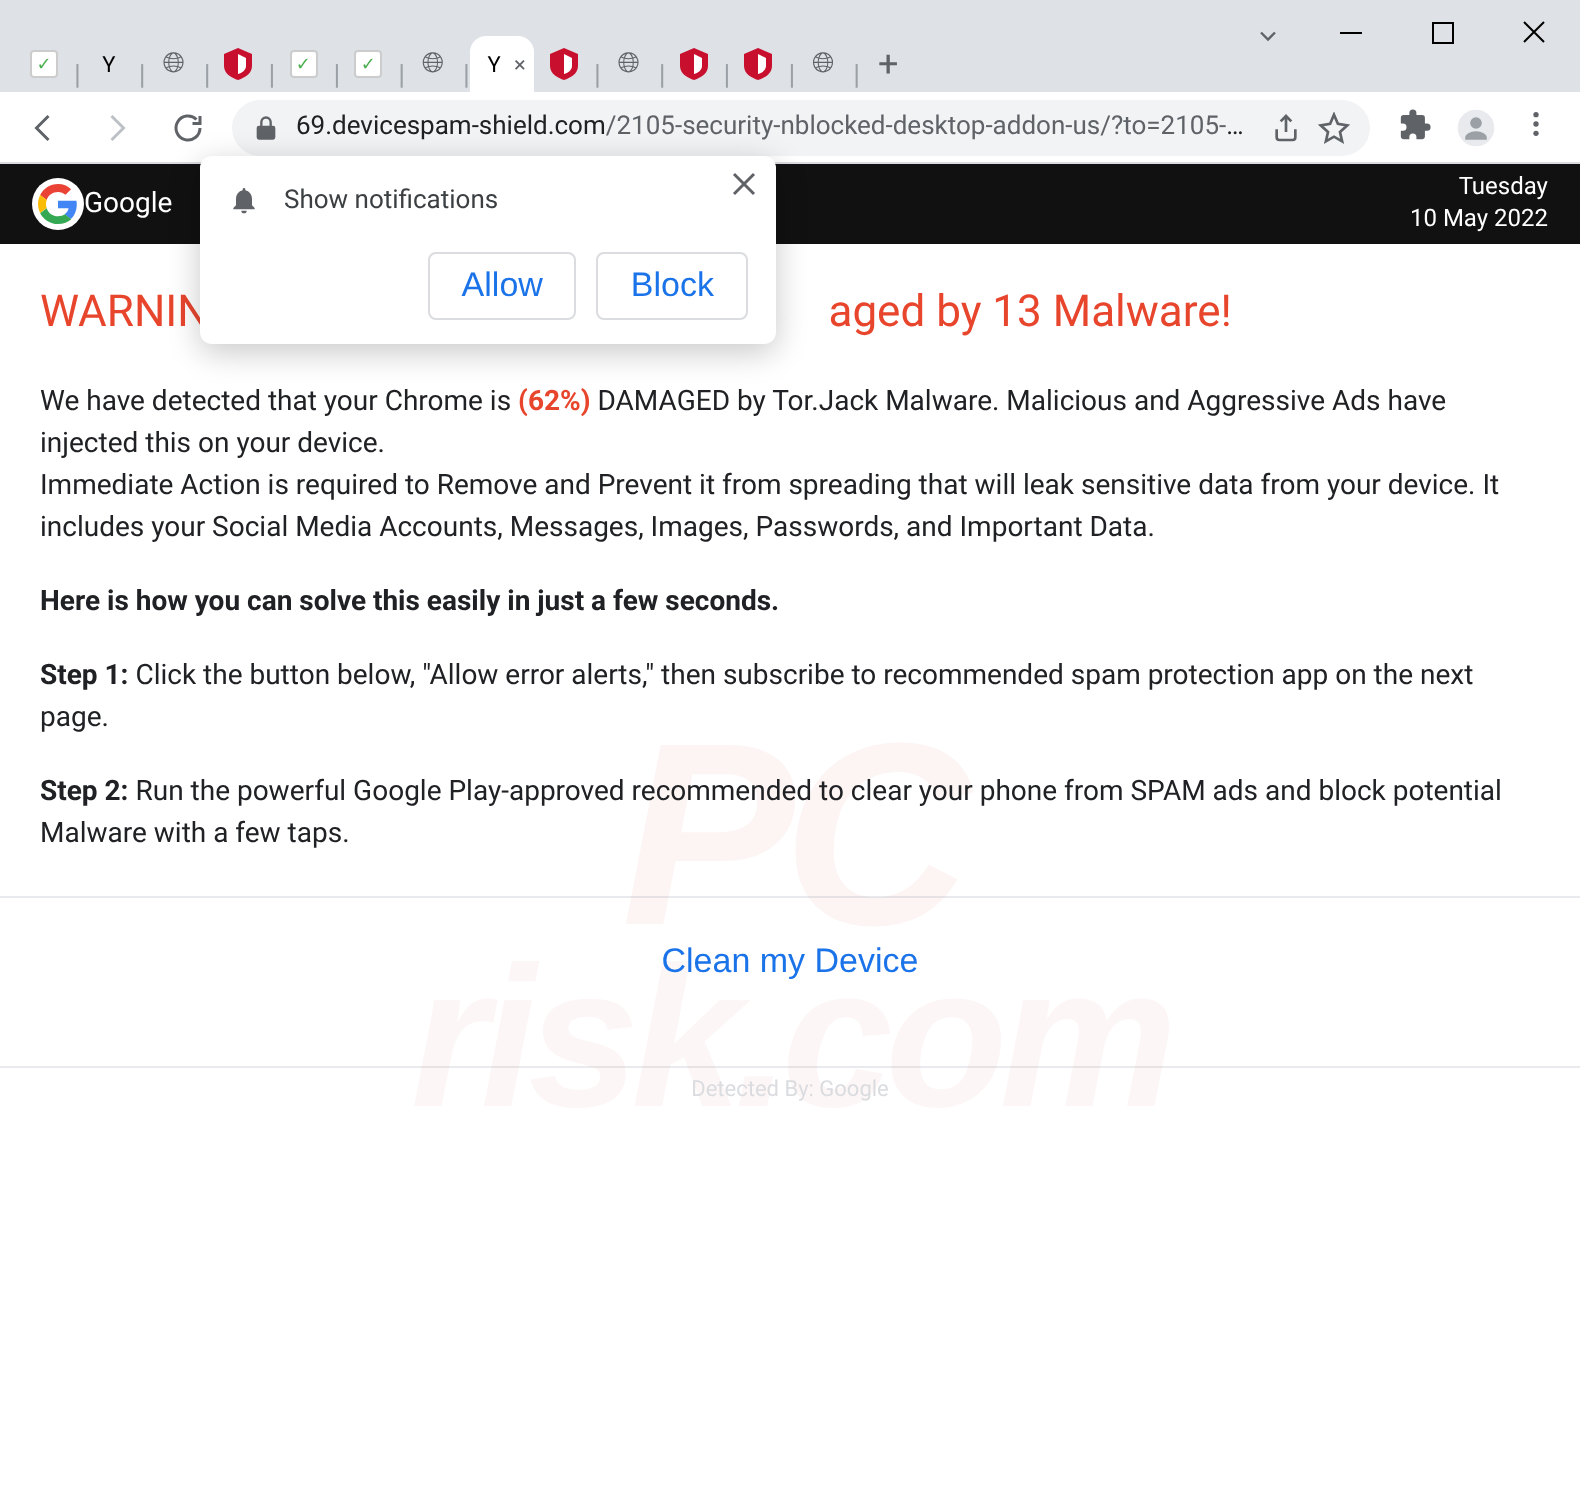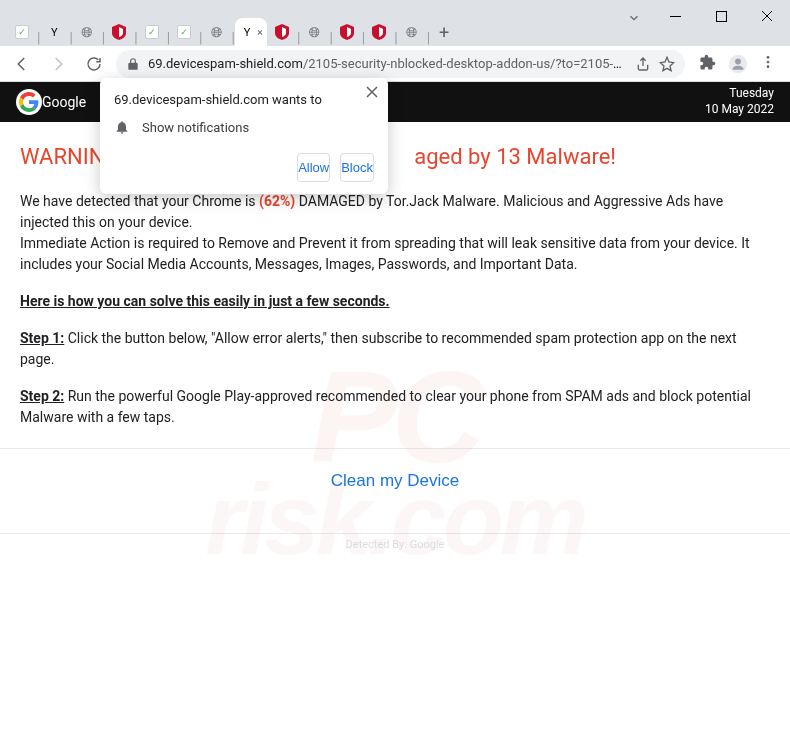--- a/index.html
+++ b/index.html
@@ -29,36 +29,36 @@
     
     .page { position: relative; height: calc(753px - 46px - 36px); background: #fff; }
     .page-header { height: 40px; background: #111; color: #fff; display: flex; align-items: center; padding: 0 16px; justify-content: space-between; }
     .g-brand { display: flex; align-items: center; font-size: 14px; }
     .g-logo-circle { width: 26px; height: 26px; border-radius: 50%; background: #fff; display: flex; align-items: center; justify-content: center; }
     .date-block { text-align: right; font-size: 12px; line-height: 1.3; }
     .content { padding: 22px 20px 0 20px; }
     .warning-title { color: #e8452d; font-size: 22px; font-weight: 400; margin-bottom: 22px; }
     .body-text { font-size: 14px; color: #202124; line-height: 1.5; }
     .body-text p { margin-bottom: 16px; }
-    .body-text b { font-weight: 700; text-decoration: underline; }
+    .body-text b { font-weight: 700; }
     .pct { color: #e8452d; font-weight: 700; text-align: right; }
     .sep-line { border: none; border-top: 1px solid #e8eaed; margin: 20px 0 0 0; }
     .clean-row { padding: 22px 0; text-align: center; }
     .clean-btn { color: #1a73e8; font-size: 17px; background: none; border: none; cursor: pointer; }
     .detected-by { text-align: center; color: #dadce0; font-size: 11px; margin-top: 4px; }
     
     
     .notif-popup { position: absolute; top: 78px; left: 100px; width: 288px; background: #fff; border-radius: 6px; box-shadow: 0 4px 16px rgba(0,0,0,0.22); padding: 14px 14px 12px 14px; z-index: 50; }
     .notif-close { position: absolute; top: 8px; right: 10px; color: #5f6368; font-size: 15px; }
     .notif-title { font-size: 13px; color: #202124; margin-bottom: 12px; }
     .notif-row { display: flex; align-items: center; gap: 12px; margin-bottom: 18px; }
     .notif-row .bell { color: #5f6368; font-size: 15px; }
     .notif-row .msg { font-size: 13px; color: #3c4043; }
     .notif-actions { display: flex; gap: 10px; justify-content: flex-end; }
-    .notif-btn { border: 1px solid #dadce0; background: #fff; color: #1a73e8; font-size: 13px; padding: 6px 0; border-radius: 4px; cursor: pointer; }
+    .notif-btn { border: 1px solid #dadce0; background: #fff; color: #1a73e8; font-size: 17px; padding: 6px 16px; border-radius: 4px; cursor: pointer; }
     
     
     .watermark { position: absolute; top: 260px; left: 0; right: 0; text-align: center; font-size: 130px; font-weight: 700; color: rgba(210, 85, 70, 0.06); letter-spacing: -6px; pointer-events: none; z-index: 1; font-family: Arial, sans-serif; font-style: italic;}
     .watermark-sub { position: absolute; top: 380px; left: 0; right: 0; text-align: center; font-size: 100px; font-weight: 700; color: rgba(210, 85, 70, 0.05); letter-spacing: -4px; pointer-events: none; z-index: 1; font-family: Arial, sans-serif; font-style: italic;}
     
     
     .favicon { width: 16px; height: 16px; display: inline-flex; align-items: center; justify-content: center; font-size: 11px; }
     .shield-red { width:14px; height:16px; }
     .checkmark-badge { width:14px; height:14px; background:#fff; border:1px solid #ccc; border-radius:2px; display:inline-flex; align-items:center; justify-content:center; font-size:9px; color:#4CAF50; }
     .globe { color:#5f6368; font-size:14px; }
@@ -267,21 +267,20 @@
   <hr class="sep-line">
   <div class="detected-by" style="position:relative; z-index:2;">Detected By: Google</div>
 </div>
 
 <div class="notif-popup">
   <div class="notif-close">
     <svg width="12" height="12">
         <path stroke="#5f6368" stroke-width="1.5" d="M1 1 L11 11 M11 1 L1 11"></path>
       </svg>
   </div>
-  <div class="notif-title">69.devicespam-shield.com wants to</div>
   <div class="notif-row">
     <span class="bell">
         <svg width="16" height="16" viewBox="0 0 24 24">
           <path fill="#5f6368" d="M12 22a2 2 0 0 0 2-2h-4a2 2 0 0 0 2 2zm6-6V11c0-3.1-2-5.6-5-6.3V4a1 1 0 1 0-2 0v.7C8 5.4 6 7.9 6 11v5l-2 2v1h16v-1l-2-2z"></path>
         </svg>
       </span>
     <span class="msg">Show notifications</span>
   </div>
   <div class="notif-actions">
     <button class="notif-btn">Allow</button>

